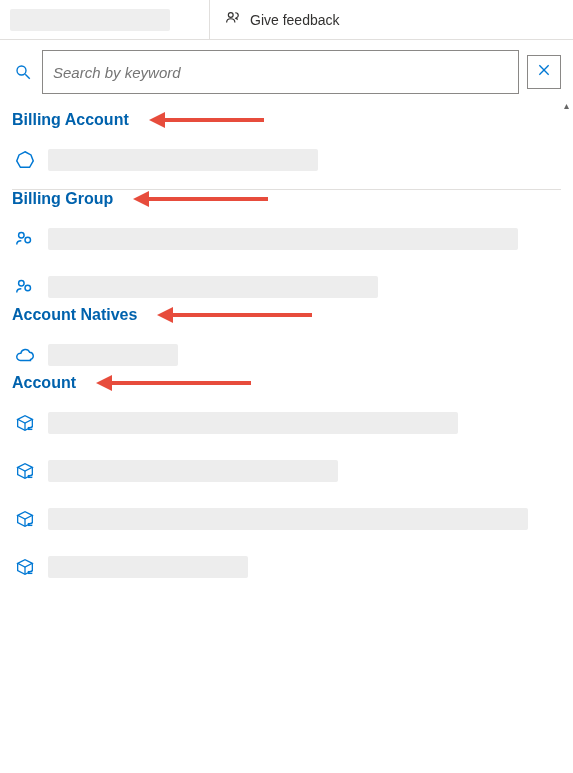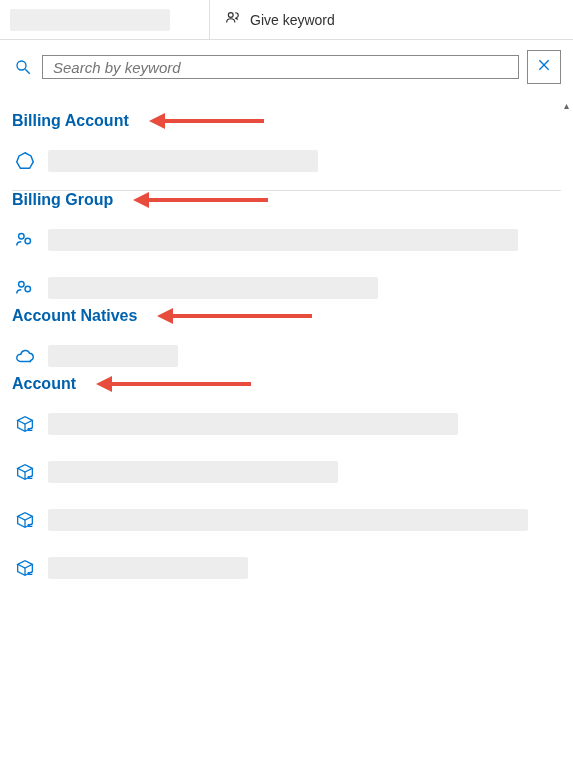--- a/index.html
+++ b/index.html
@@ -49,21 +49,21 @@
   }
   .search-row .mag {
     width: 22px;
     display: flex;
     justify-content: center;
     color: #0078d4;
   }
   .search-row .mag svg { width: 18px; height: 18px; }
   .search-input {
     flex: 1;
-    height: 24px;
+    height: 44px;
     border: 1px solid #8a8886;
     padding: 0 10px;
     font-size: 15px;
     font-style: italic;
     color: #605e5c;
     outline: none;
   }
   .clear-btn {
     width: 34px; height: 34px;
     display: flex; align-items: center; justify-content: center;
@@ -80,21 +80,21 @@
     font-size: 10px;
     color: #666;
   }
   .results { padding: 0 12px; }
   .section-header {
     display: flex;
     align-items: center;
     margin-bottom: 12px;
     position: relative;
   }
-  .section-header.first { margin-top: 20px; }
+  .section-header.first { margin-top: 9px; }
   .section-title {
     font-size: 16px;
     font-weight: 600;
     color: #0062ad;
   }
   .arrow {
     display: flex;
     align-items: center;
     margin-left: 20px;
   }
@@ -139,21 +139,21 @@
     <div class="grey"></div>
   </div>
   <div class="feedback">
     <span class="icon">
       <svg viewBox="0 0 24 24" fill="none" stroke="#323130" stroke-width="1.6">
         <circle cx="9" cy="8" r="3.2"></circle>
         <path d="M3.5 18c0-3 2.5-5 5.5-5s5.5 2 5.5 5"></path>
         <path d="M15 5c2 0 4 1 4 3.5 0 1.4-1 2.4-2 2.8l.4 2.2-2.6-1.6"></path>
       </svg>
     </span>
-    <span>Give keyword</span>
+    <span>Give feedback</span>
   </div>
 </div>
 
 <div class="search-row">
   <span class="mag">
     <svg viewBox="0 0 24 24" fill="none" stroke="#0078d4" stroke-width="1.8">
       <circle cx="10" cy="10" r="6"></circle>
       <line x1="15" y1="15" x2="21" y2="21"></line>
     </svg>
   </span>

